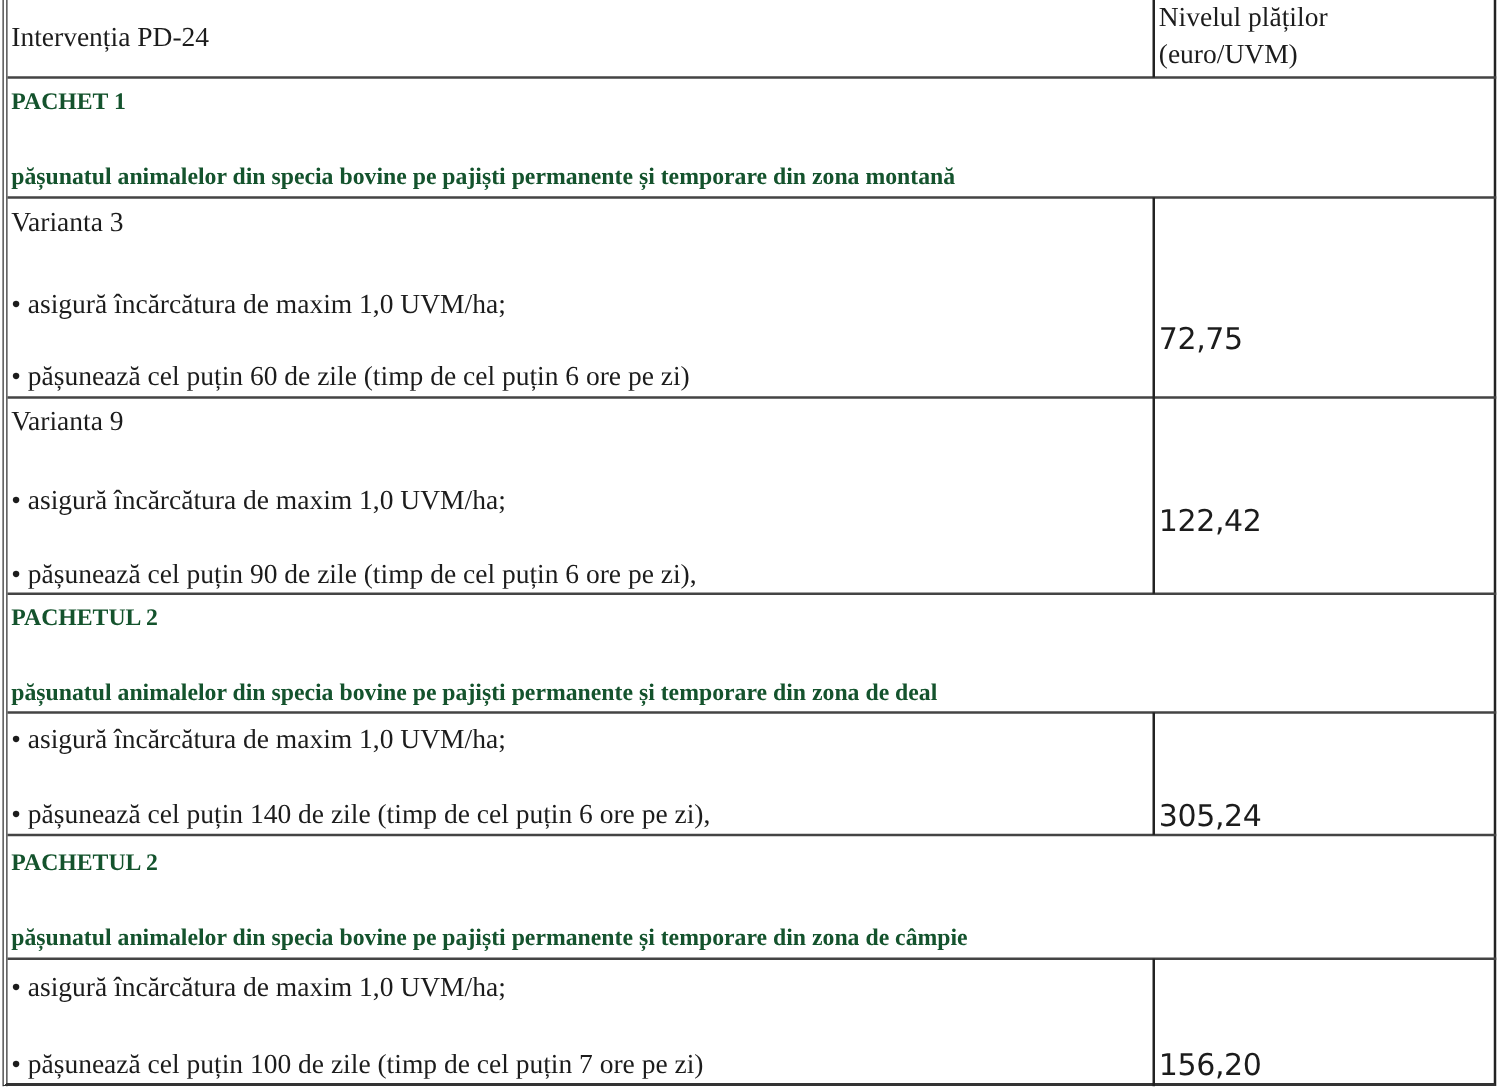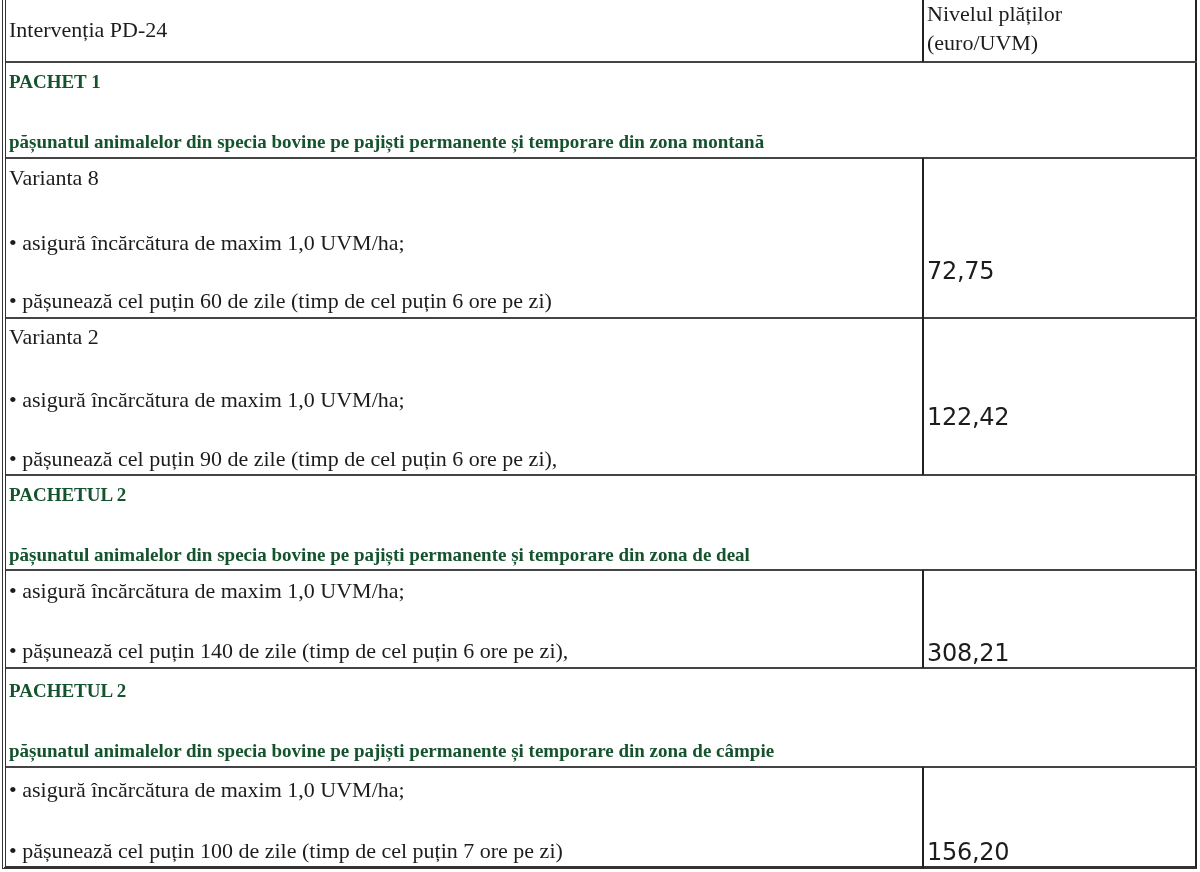--- a/index.html
+++ b/index.html
@@ -75,33 +75,33 @@
 <div class="vline" style="top:570px;height:98px"></div>
 <div class="vline" style="top:767px;height:102px"></div>
 
 <div class="txt" style="left:9px;top:17px">Intervenția PD-24</div>
 <div class="txt" style="left:927px;top:1px">Nivelul plăților</div>
 <div class="txt" style="left:927px;top:30px">(euro/UVM)</div>
 
 <div class="txt bold" style="left:9px;top:69px">PACHET 1</div>
 <div class="txt bold" style="left:9px;top:129px">pășunatul animalelor din specia bovine pe pajiști permanente și temporare din zona montană</div>
 
-<div class="txt" style="left:9px;top:165px">Varianta 8</div>
+<div class="txt" style="left:9px;top:165px">Varianta 3</div>
 <div class="txt" style="left:9px;top:230px">• asigură încărcătura de maxim 1,0 UVM/ha;</div>
 <div class="txt" style="left:9px;top:288px">• pășunează cel puțin 60 de zile (timp de cel puțin 6 ore pe zi)</div>
 <div class="txt num" style="left:927px;top:258px">72,75</div>
 
-<div class="txt" style="left:9px;top:324px">Varianta 2</div>
+<div class="txt" style="left:9px;top:324px">Varianta 9</div>
 <div class="txt" style="left:9px;top:387px">• asigură încărcătura de maxim 1,0 UVM/ha;</div>
 <div class="txt" style="left:9px;top:446px">• pășunează cel puțin 90 de zile (timp de cel puțin 6 ore pe zi),</div>
 <div class="txt num" style="left:927px;top:404px">122,42</div>
 
 <div class="txt bold" style="left:9px;top:482px">PACHETUL 2</div>
 <div class="txt bold" style="left:9px;top:542px">pășunatul animalelor din specia bovine pe pajiști permanente și temporare din zona de deal</div>
 <div class="txt" style="left:9px;top:578px">• asigură încărcătura de maxim 1,0 UVM/ha;</div>
 <div class="txt" style="left:9px;top:638px">• pășunează cel puțin 140 de zile (timp de cel puțin 6 ore pe zi),</div>
-<div class="txt num" style="left:927px;top:640px">308,21</div>
+<div class="txt num" style="left:927px;top:640px">305,24</div>
 
 <div class="txt bold" style="left:9px;top:678px">PACHETUL 2</div>
 <div class="txt bold" style="left:9px;top:738px">pășunatul animalelor din specia bovine pe pajiști permanente și temporare din zona de câmpie</div>
 <div class="txt" style="left:9px;top:777px">• asigură încărcătura de maxim 1,0 UVM/ha;</div>
 <div class="txt" style="left:9px;top:838px">• pășunează cel puțin 100 de zile (timp de cel puțin 7 ore pe zi)</div>
 <div class="txt num" style="left:927px;top:839px">156,20</div>
 
 </body></html>

